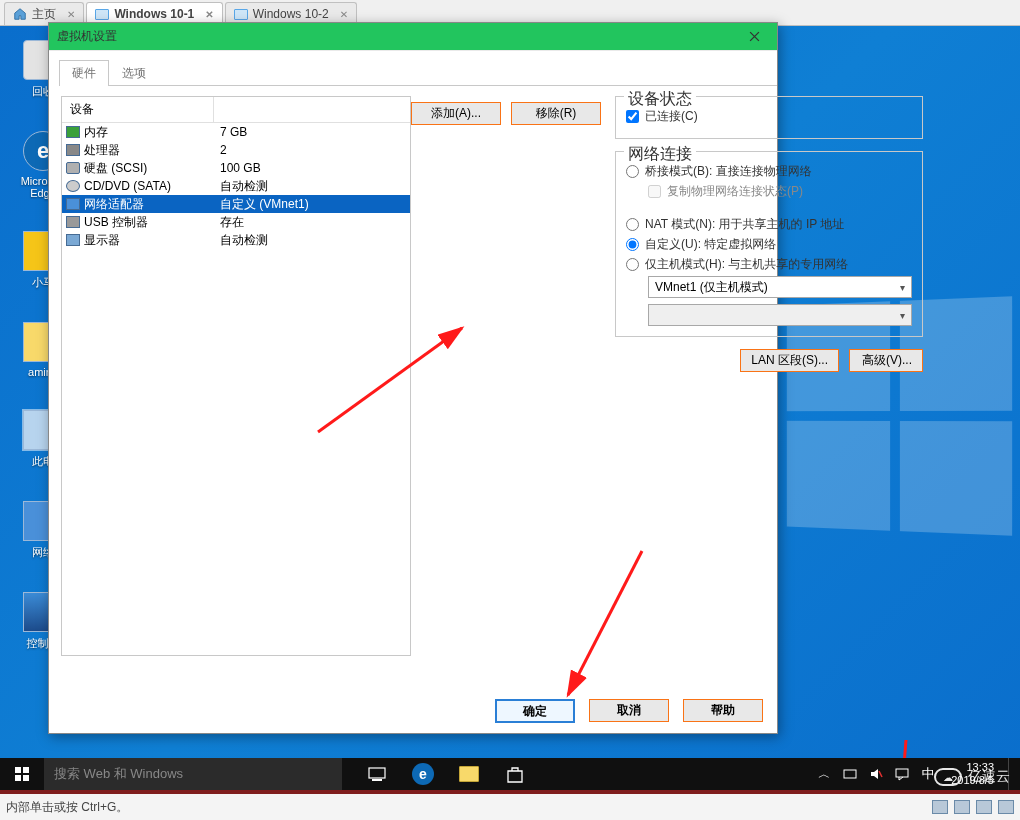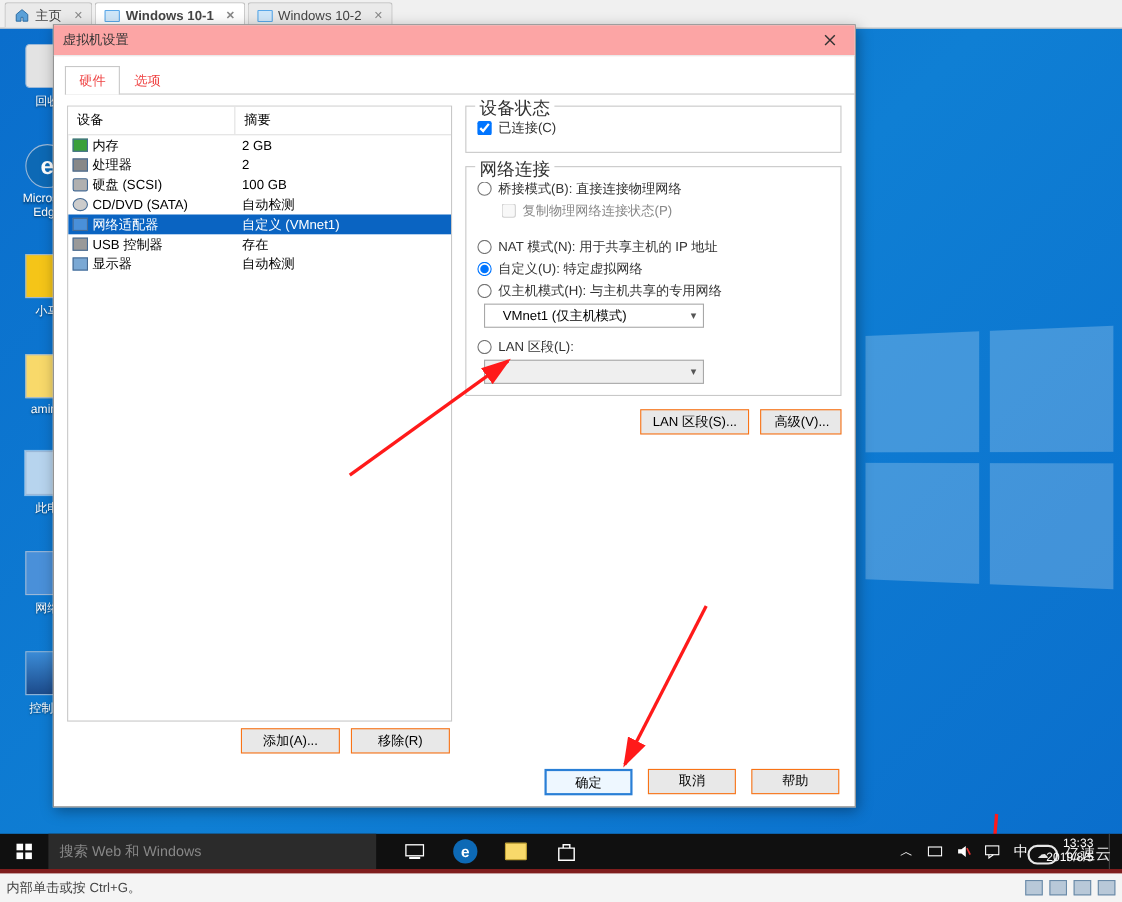--- a/index.html
+++ b/index.html
@@ -51,29 +51,29 @@
     .ico-cp { background:linear-gradient(#3b8bd6,#1c4b8b) !important; }
     
     
     .dialog {
       position: absolute; top: 22px; left: 48px; width: 730px; height: 712px;
       background: #fff; border: 1px solid #888;
       box-shadow: 2px 3px 12px rgba(0,0,0,0.35);
     }
     .dialog-titlebar {
       height: 28px; display: flex; align-items: center; justify-content: space-between;
-      padding: 2px 8px; background: #fca5a5; border-bottom: 1px solid #eaeaea;
+      padding: 2px 8px; background: #22c55e; border-bottom: 1px solid #eaeaea;
     }
     .dialog-title { font-size: 12px; color: #333; }
     .dialog-close { width: 30px; height: 20px; display:flex; align-items:center; justify-content:center; cursor:pointer; }
     .dialog-close svg { width:11px; height:11px; }
     
     .inner-tabs { margin: 8px 0 0 10px; display: flex; border-bottom: 1px solid #c8c8c8; position:relative; }
     .inner-tab {
-      padding: 4px 12px 4px; font-size: 12px; color: #ef4444;
+      padding: 4px 12px 4px; font-size: 12px; color: #737373;
       border: 1px solid transparent; border-bottom: none; cursor:pointer;
       position:relative; top:1px;
     }
     .inner-tab.active { border-color: #c8c8c8; background: #fff; }
     
     .dialog-body { display: flex; padding: 10px 12px 8px; gap: 12px; height: 616px; }
     
     
     .device-panel { width: 350px; border: 1px solid #c8c8c8; display:flex; flex-direction:column; }
     .device-header { display:flex; background:#fff; border-bottom:1px solid #e0e0e0; }
@@ -97,37 +97,37 @@
     .left-buttons { margin-top:6px; display:flex; justify-content:flex-end; gap:10px; padding-right:2px; }
     
     
     .config-panel { flex:1; }
     .fieldset { border:1px solid #c8c8c8; margin-bottom:12px; padding:8px 10px 10px; position:relative; }
     .fieldset-legend { position:absolute; top:-8px; left:8px; background:#fff; padding:0 4px; font-size:16px; color:#333; }
     .chk-row, .rad-row { display:flex; align-items:center; gap:6px; font-size:12px; color:#333; margin:3px 0; }
     .chk-row input, .rad-row input { width:13px; height:13px; }
     .sub { margin-left: 22px; color:#888; }
     .select {
-      margin-left:6px; width:200px; height:22px; border:1px solid #a8a8a8;
-      font-size:12px; padding:0 18px 0 16px; display:flex; align-items:center;
+      margin-left:22px; width:264px; height:22px; border:1px solid #a8a8a8;
+      font-size:12px; padding:0 18px 0 6px; display:flex; align-items:center;
       background:#fff; position:relative; cursor:pointer;
     }
     .select.disabled { background:#efefef; color:#888; }
     .select::after { content:"▾"; position:absolute; right:6px; color:#555; font-size:10px; }
     .right-buttons { display:flex; gap:10px; justify-content:flex-end; margin-top:8px; }
     
     .btn {
       min-width:90px; height:23px; font-size:12px; background:#e8e8e8;
       border:1px solid #f97316; cursor:pointer; display:inline-flex;
       align-items:center; justify-content:center; padding:0 10px;
     }
     .btn.primary { border:2px solid #2a7fd6; background:#eef7ff; height:24px; }
     
     .dialog-footer {
-      position:absolute; bottom:10px; right:14px; display:flex; gap:14px;
+      position:absolute; bottom:10px; right:14px; display:flex; gap:14px;font-weight:bold;
     }
     
     
     .arrow { position:absolute; pointer-events:none; }
     
     
     .taskbar {
       position:absolute; left:0; right:0; bottom:30px; height:32px;
       background:#101010; display:flex; align-items:center; color:#fff;
     }
@@ -229,33 +229,32 @@
       <svg viewBox="0 0 10 10">
           <path d="M1 1 L9 9 M9 1 L1 9" stroke="#333" stroke-width="1.2"></path>
         </svg>
     </span>
   </div>
   <div class="inner-tabs">
     <div class="inner-tab active">硬件</div>
     <div class="inner-tab">选项</div>
   </div>
   <div class="dialog-body">
-    <div style="display:flex;flex-direction:column;">
+    <div style="display:flex;flex-direction:row;">
       <div class="device-panel" style="height:560px;">
         <div class="device-header">
           <div class="col-dev">设备</div>
-          <div class="col-sum">摘要</div>
         </div>
         <div class="device-list" id="devlist">
             <div class="drow">
               <div class="c1">
                 <span class="dev-ico mem"></span>
                 <span>内存</span>
               </div>
-              <div class="c2">2 GB</div>
+              <div class="c2">7 GB</div>
             </div>
             <div class="drow">
               <div class="c1">
                 <span class="dev-ico cpu"></span>
                 <span>处理器</span>
               </div>
               <div class="c2">2</div>
             </div>
             <div class="drow">
               <div class="c1">
@@ -327,24 +326,20 @@
             <span>自定义(U): 特定虚拟网络</span>
           </label>
         <label class="rad-row">
             <input type="radio" name="nc" style="">
             <span>仅主机模式(H): 与主机共享的专用网络</span>
           </label>
         <div class="select">
             <span>VMnet1 (仅主机模式)</span>
           </div>
         <div style="height:6px"></div>
-        <label class="rad-row">
-            <input type="radio" name="nc" style="">
-            <span>LAN 区段(L):</span>
-          </label>
         <div class="select disabled">
             <span></span>
           </div>
       </div>
       <div class="right-buttons">
         <div class="btn" style="min-width:78px;">LAN 区段(S)...</div>
         <div class="btn" style="min-width:70px;padding-left:12px;">高级(V)...</div>
       </div>
     </div>
   </div>

